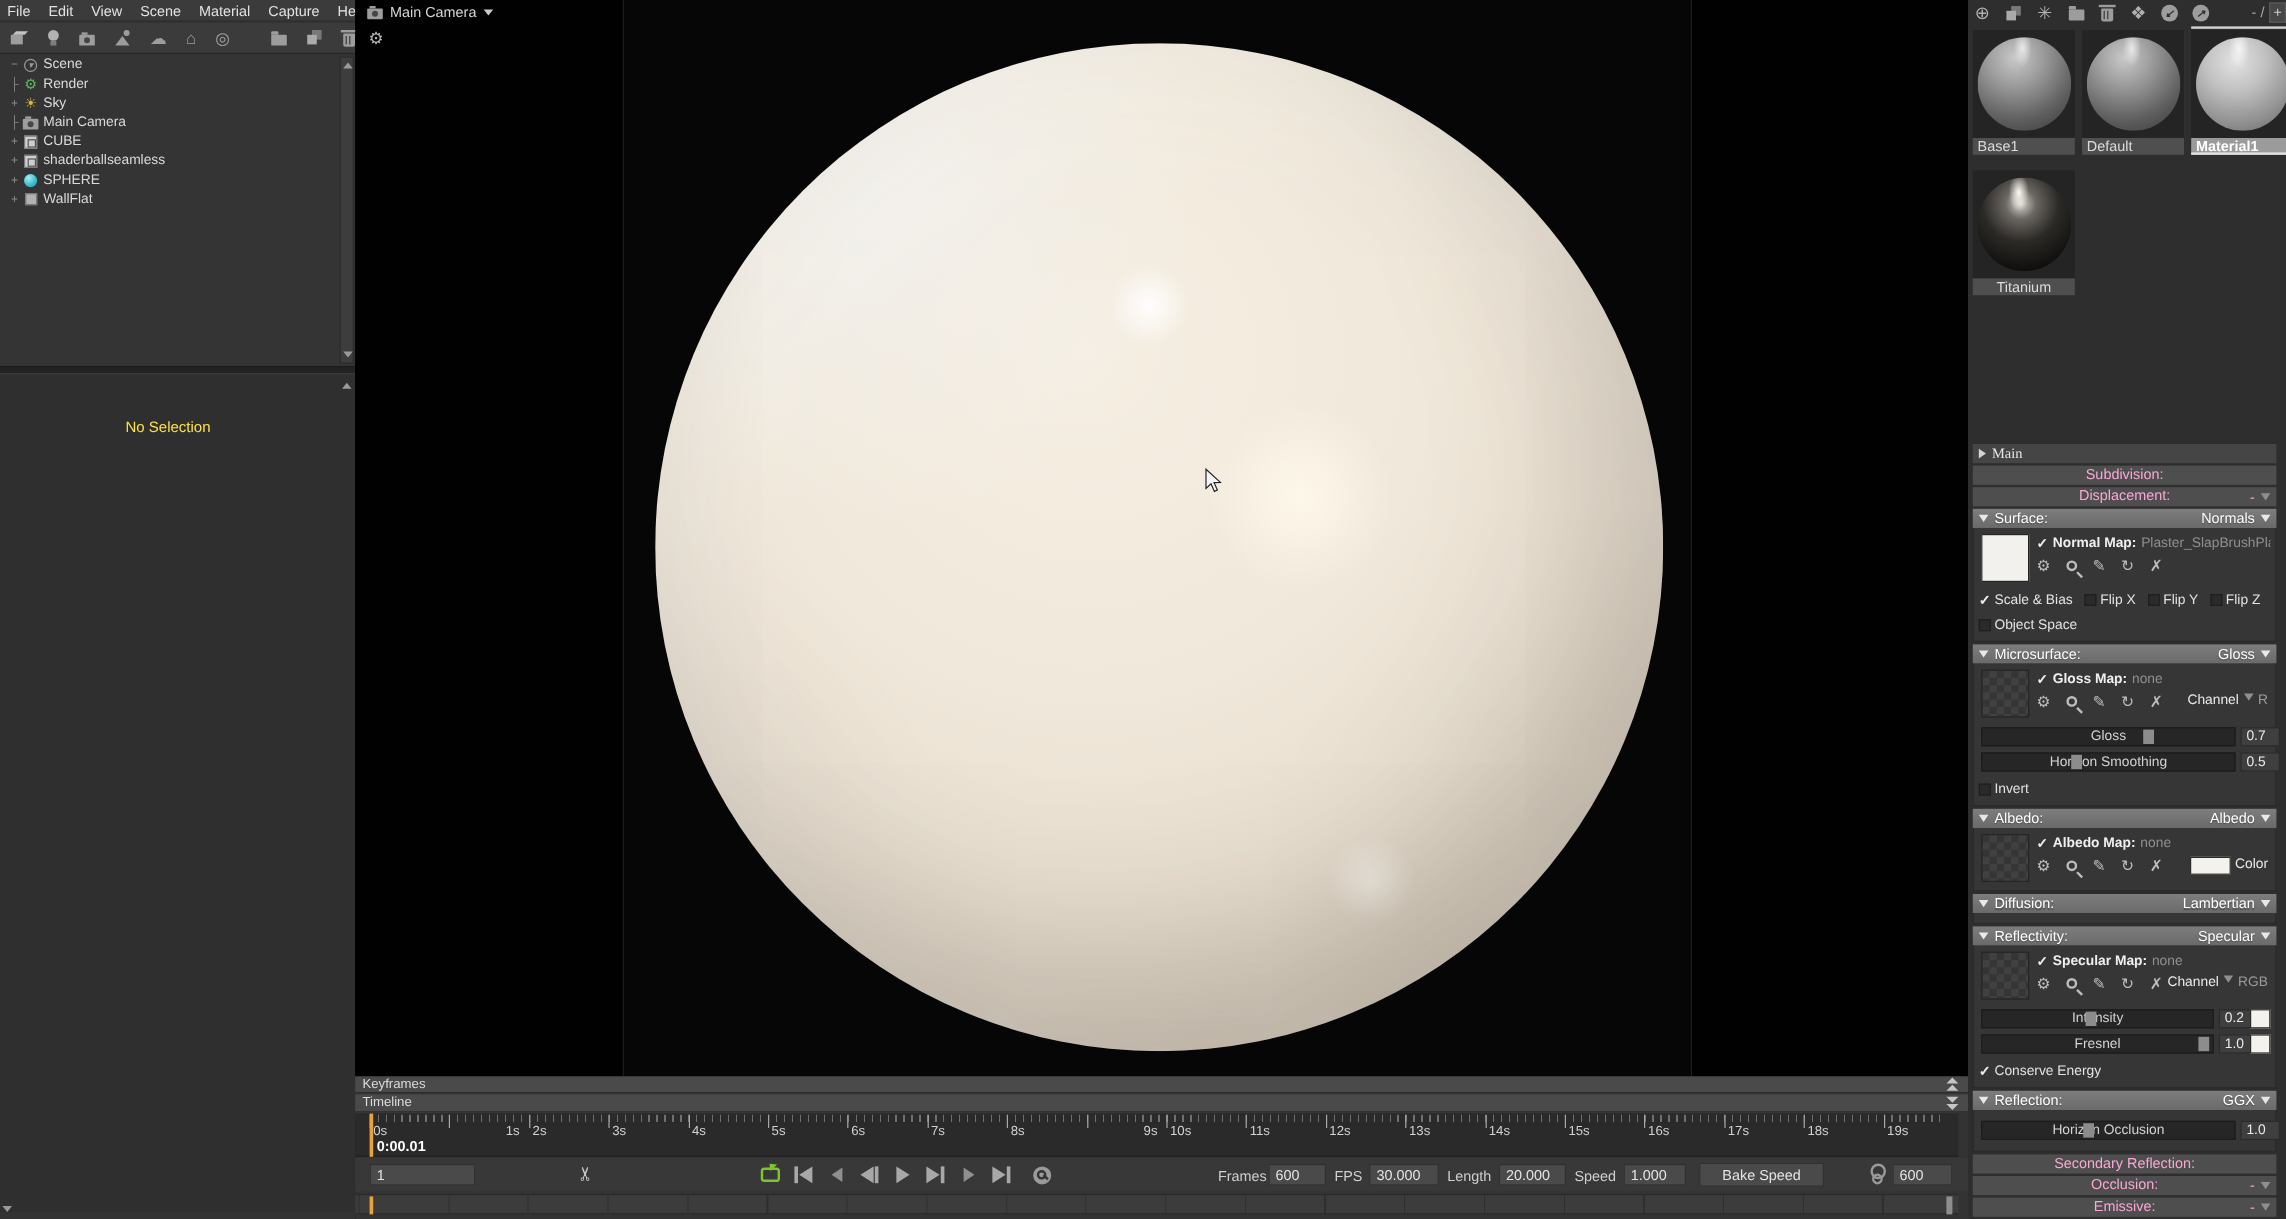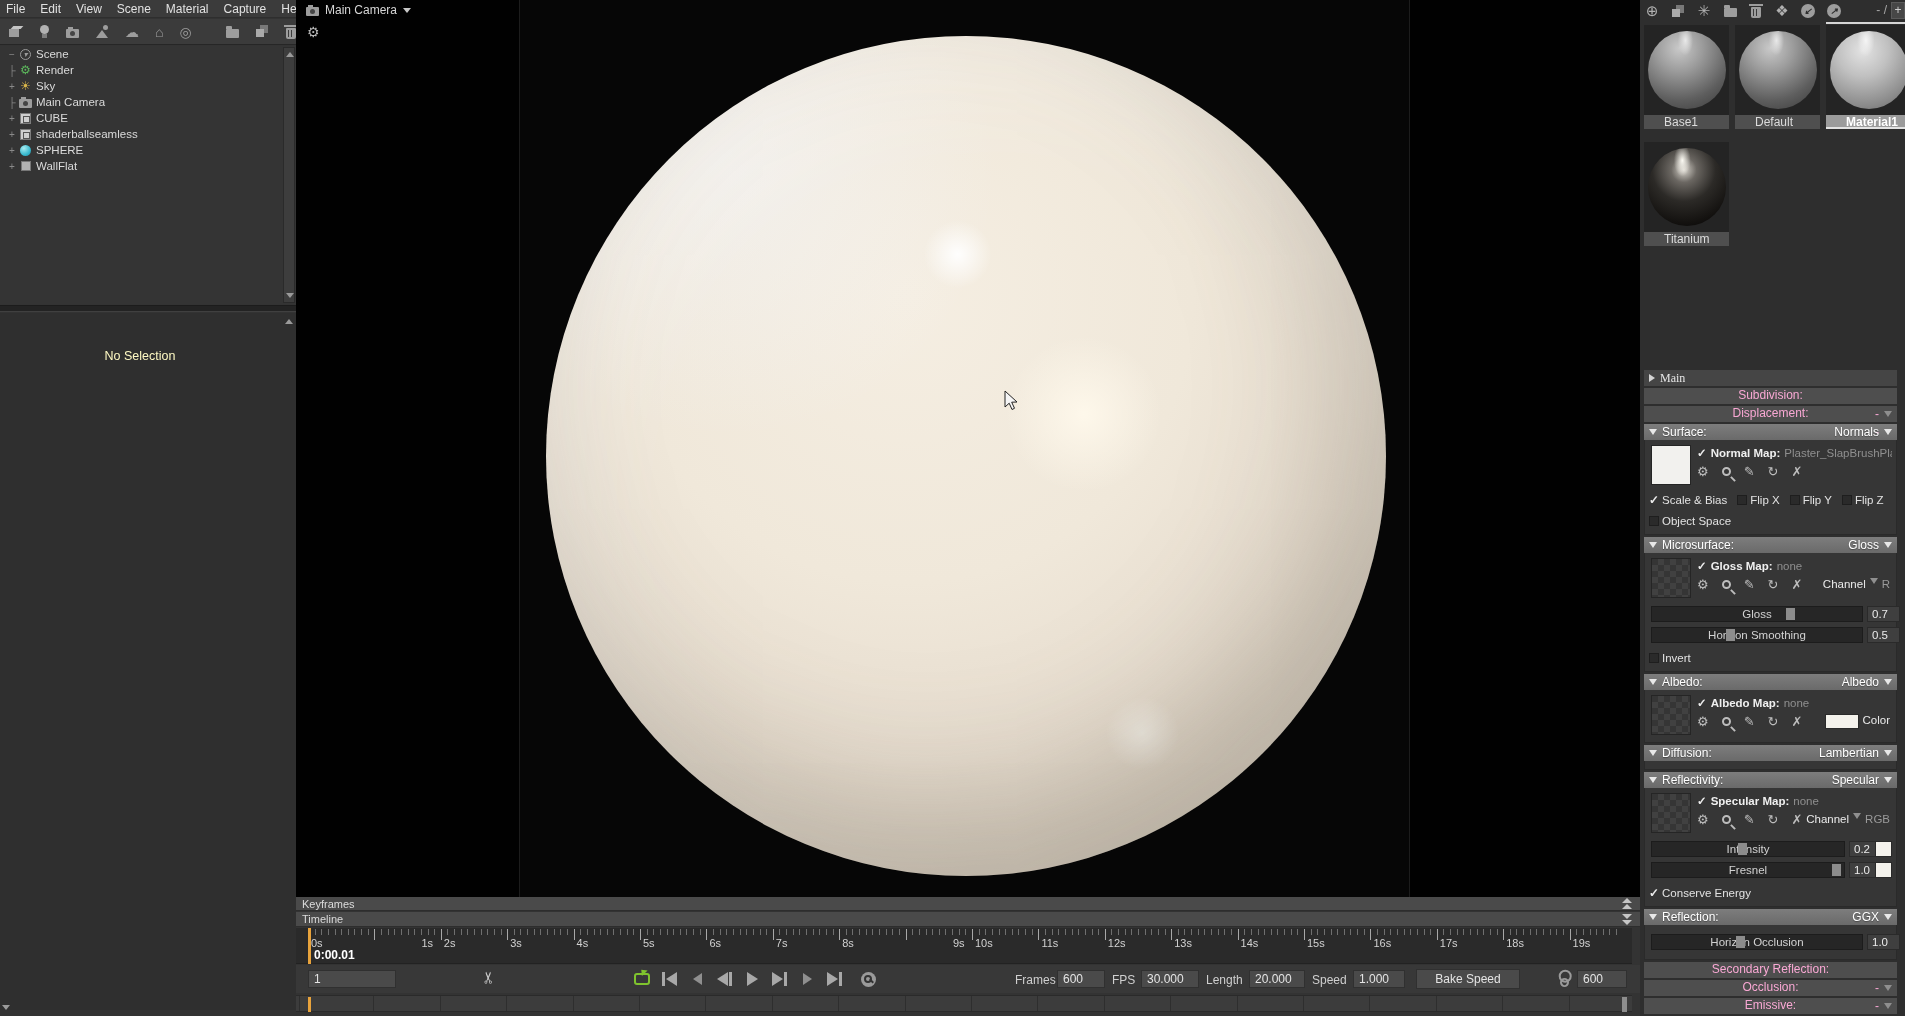--- a/index.html
+++ b/index.html
@@ -25,21 +25,21 @@
   .tree-prefix{width:12px;color:#8a8a8a;font-size:10px;text-align:center;flex:0 0 12px;}
   .tree-ico{width:15px;display:inline-flex;justify-content:center;align-items:center;flex:0 0 15px;margin-right:3px;}
   .tree-lock{position:absolute;left:250px;top:2px;}
   .tree-eye{position:absolute;left:267px;top:4px;}
   .vscroll{position:absolute;right:1px;top:1px;bottom:1px;width:12px;background:#3d3d3d;border:1px solid #2a2a2a;}
   .scroll-arr{position:absolute;left:2px;width:0;height:0;border-left:4px solid transparent;border-right:4px solid transparent;}
   .arr-up{border-bottom:5px solid #9a9a9a;top:4px;}
   .arr-dn{border-top:5px solid #9a9a9a;bottom:4px;}
   #tree-divider{position:absolute;left:0;top:305px;right:0;height:7px;background:#232323;border-top:1px solid #1c1c1c;border-bottom:1px solid #404040;}
   #props-panel{position:absolute;left:0;top:313px;right:0;bottom:6px;background:#2f2f2f;}
-  #no-selection{position:absolute;left:0;right:16px;top:36px;text-align:center;color:#fef9c3;font-size:12.5px;}
+  #no-selection{position:absolute;left:0;right:16px;top:36px;text-align:center;color:#fde047;font-size:12.5px;}
   #props-scroll{position:absolute;right:1px;top:2px;bottom:2px;width:12px;}
   #left-bottom-arr{position:absolute;right:4px;bottom:6px;}
 
   
   #viewport{position:absolute;left:296px;top:0;width:1344px;height:897px;background:#010101;overflow:hidden;}
   #render-region{position:absolute;left:223px;top:0;width:891px;height:897px;background:#060606;
     border-left:1px solid #1c1c1c;border-right:1px solid #1c1c1c;}
   #sphere{position:absolute;left:250px;top:36px;width:840px;height:840px;border-radius:50%;
     background:
       radial-gradient(circle at 49% 26%, rgba(255,255,255,.95) 0%, rgba(255,255,255,0) 4.5%),
@@ -101,21 +101,21 @@
   #mat-cards{position:absolute;left:4px;top:25px;right:2px;}
   .mat-card{position:absolute;width:85px;}
   .mat-thumb{width:85px;height:90px;background:#242424;display:flex;align-items:center;justify-content:center;}
   .ball{width:78px;height:78px;border-radius:50%;}
   .ball-gray{background:radial-gradient(ellipse 14% 28% at 48% 12%,#e9e9e9,rgba(0,0,0,0) 70%),
      radial-gradient(circle at 40% 22%,#c9c9c9 0%,#9c9c9c 30%,#5e5e5e 68%,#383838 100%);}
   .ball-light{background:radial-gradient(ellipse 16% 30% at 46% 12%,#f5f5f5,rgba(0,0,0,0) 70%),
      radial-gradient(circle at 42% 25%,#e3e3e3 0%,#c0c0c0 35%,#8a8a8a 75%,#606060 100%);}
   .ball-metal{background:radial-gradient(ellipse 18% 34% at 44% 16%,#fdfbf4,rgba(0,0,0,0) 60%),
      radial-gradient(circle at 46% 28%,#d8d4cc 0%,#6b6762 18%,#2c2a27 45%,#141210 75%,#000 100%);}
-  .mat-label{height:14px;background:#4f4f4f;color:#dcdcdc;font-size:12px;padding:0 20px;line-height:14px;
+  .mat-label{height:14px;background:#4f4f4f;color:#dcdcdc;font-size:12px;padding:0 4px;line-height:14px;
     overflow:hidden;white-space:nowrap;}
   .mat-card.sel::before{content:"";position:absolute;top:-3px;left:0;right:0;height:2px;background:#d6d6d6;}
   .mat-card.sel .mat-label{background:#9b9b9b;color:#fff;border-bottom:2px solid #e2e2e2;font-weight:bold;}
 
   #rp-sections{position:absolute;left:4px;top:368px;width:253px;}
   .sec-h{height:16px;margin-top:2px;display:flex;align-items:center;padding:0 5px;font-size:12px;gap:5px;}
   .sec-h .harrow{width:0;height:0;}
   .h-main{background:#454545;color:#e6e6e6;font-family:Liberation Serif, serif;}
   .h-active{background:linear-gradient(#7d7d7d,#6a6a6a);color:#fff;text-shadow:0 1px 1px rgba(0,0,0,.35);}
   .h-disabled{background:#4e4e4e;color:#f9a8d4;flex-direction:column;}
@@ -479,21 +479,21 @@
           <div class="ball ball-gray"></div>
         </div>
         <div class="mat-label">Default</div>
       </div>
       <div class="mat-card sel" style="left: 182px; top: 0px;">
         <div class="mat-thumb">
           <div class="ball ball-light"></div>
         </div>
         <div class="mat-label">Material1</div>
       </div>
-      <div class="mat-card" style="left: 0px; top: 117px;">
+      <div class="mat-card" style="left: 0px; top: 117px; text-align: center;">
         <div class="mat-thumb">
           <div class="ball ball-metal"></div>
         </div>
         <div class="mat-label">Titanium</div>
       </div>
     </div>
 
   <div id="rp-sections">
 
     <div class="sec-h h-main">

